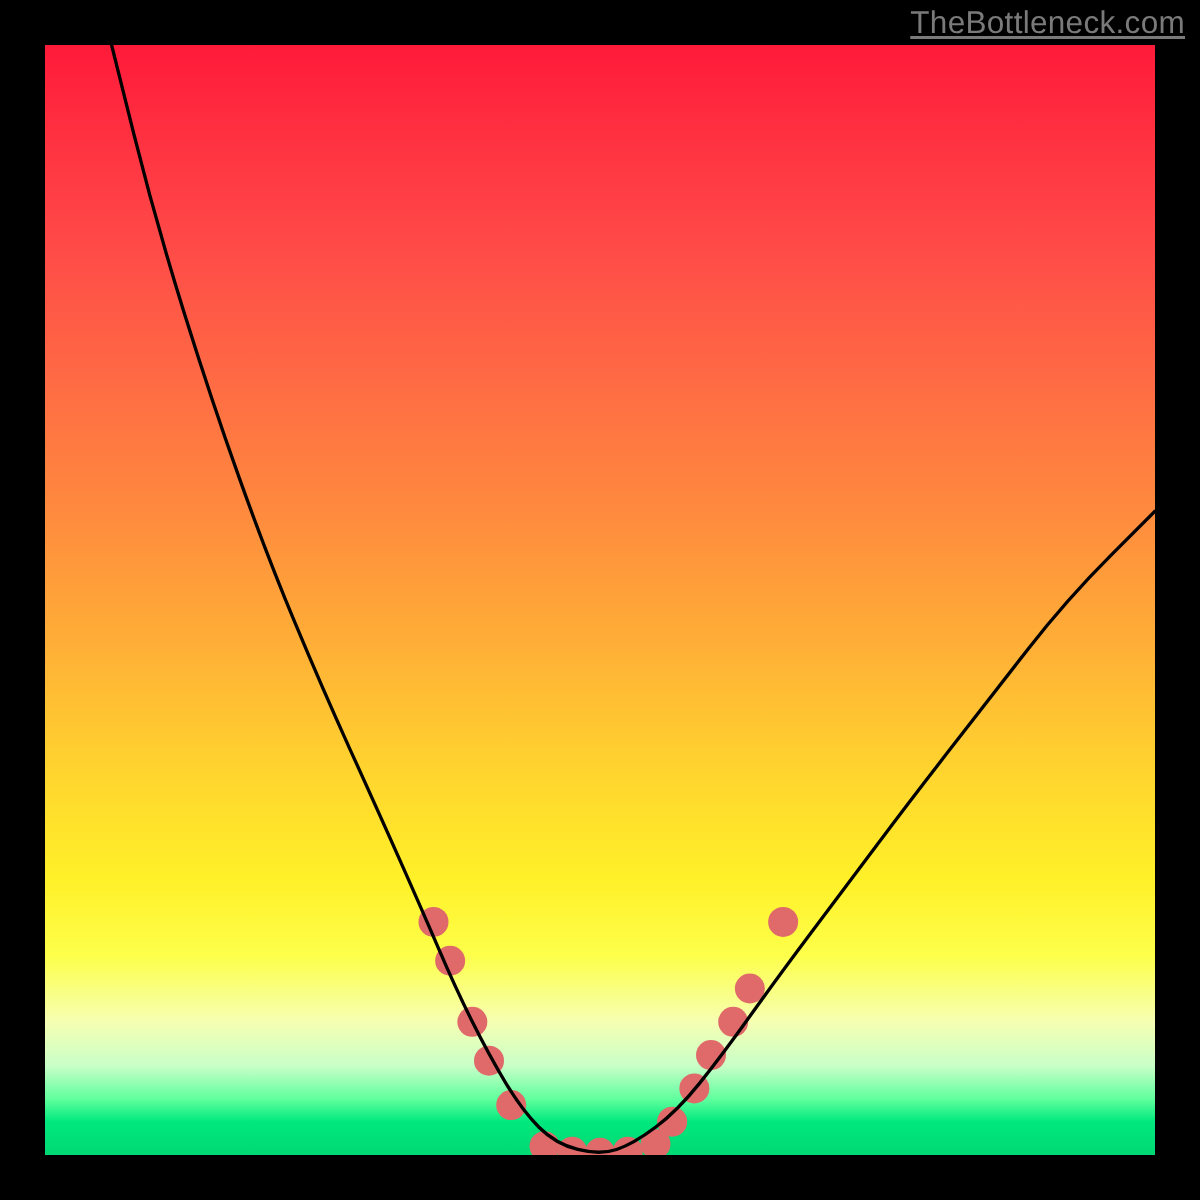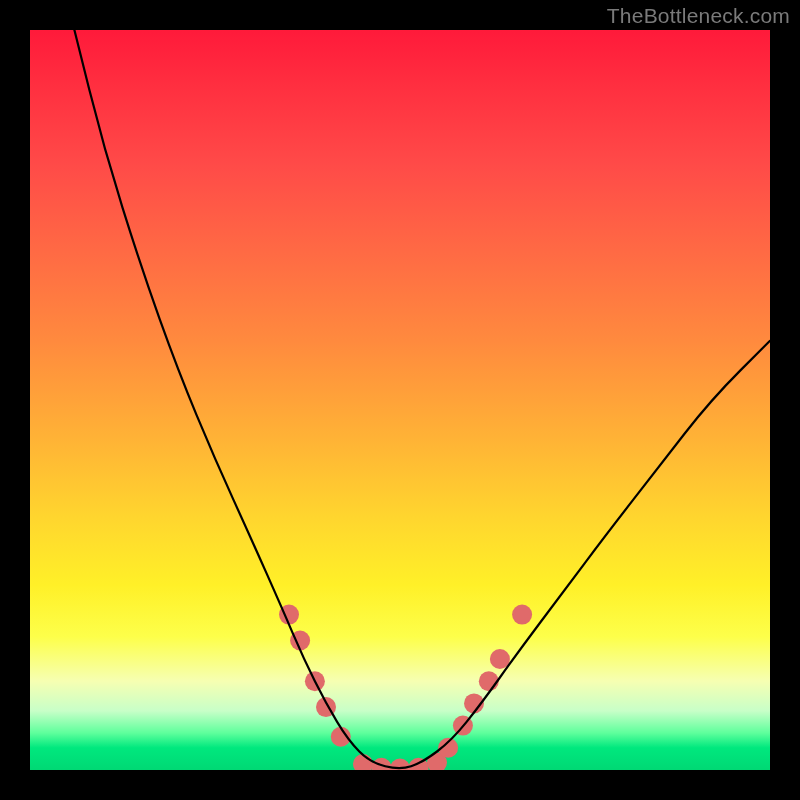--- a/index.html
+++ b/index.html
@@ -43,20 +43,21 @@
     );
   }
   .watermark {
     position: absolute;
     top: 4px;
     right: 10px;
     color: #7a7a7a;
     font-size: 21px;
     letter-spacing: 0.2px;
     font-weight: 500;
+    text-decoration: underline;
   }
   svg.curve {
     position: absolute;
     left: 0;
     top: 0;
     width: 740px;
     height: 740px;
   }
 </style>
 </head>

